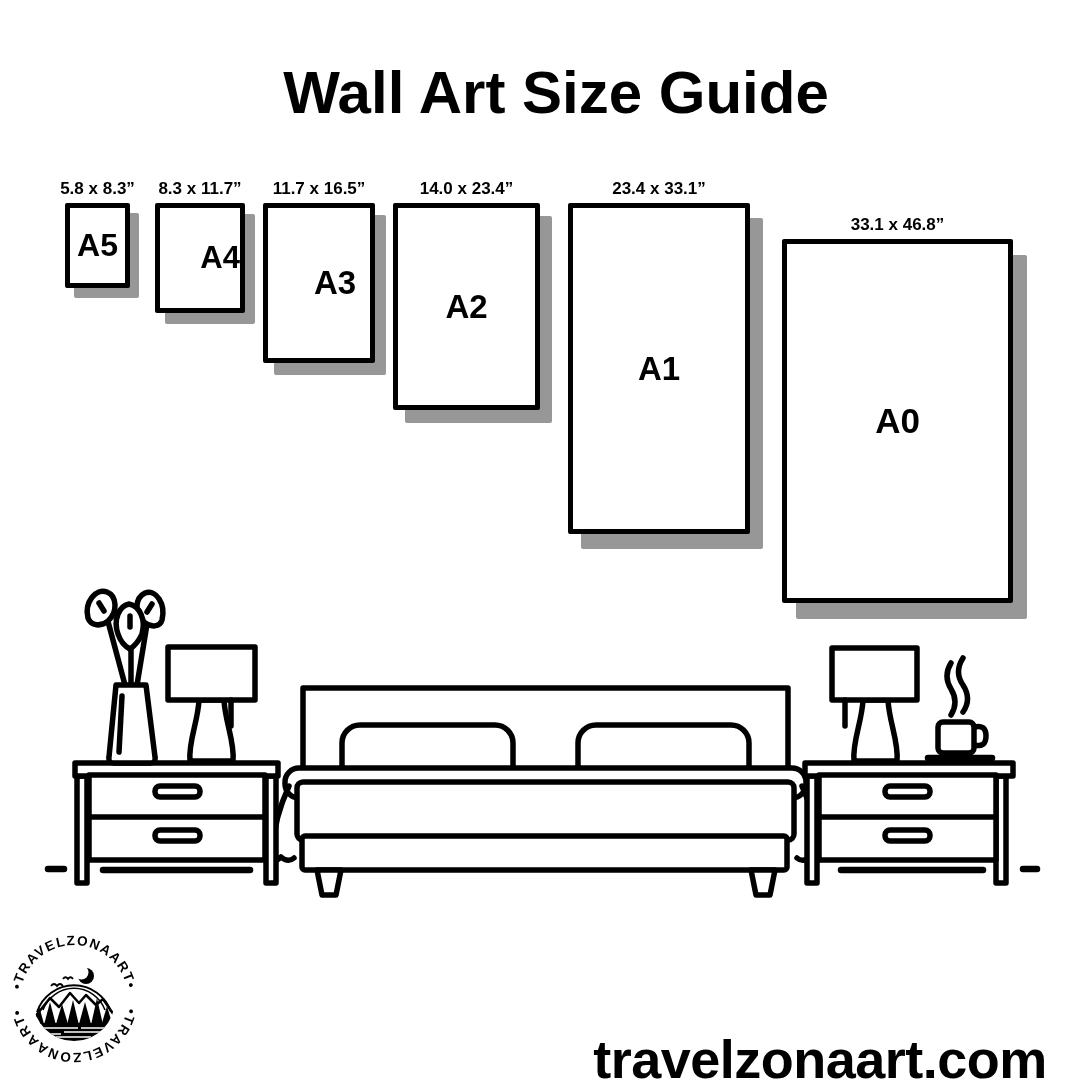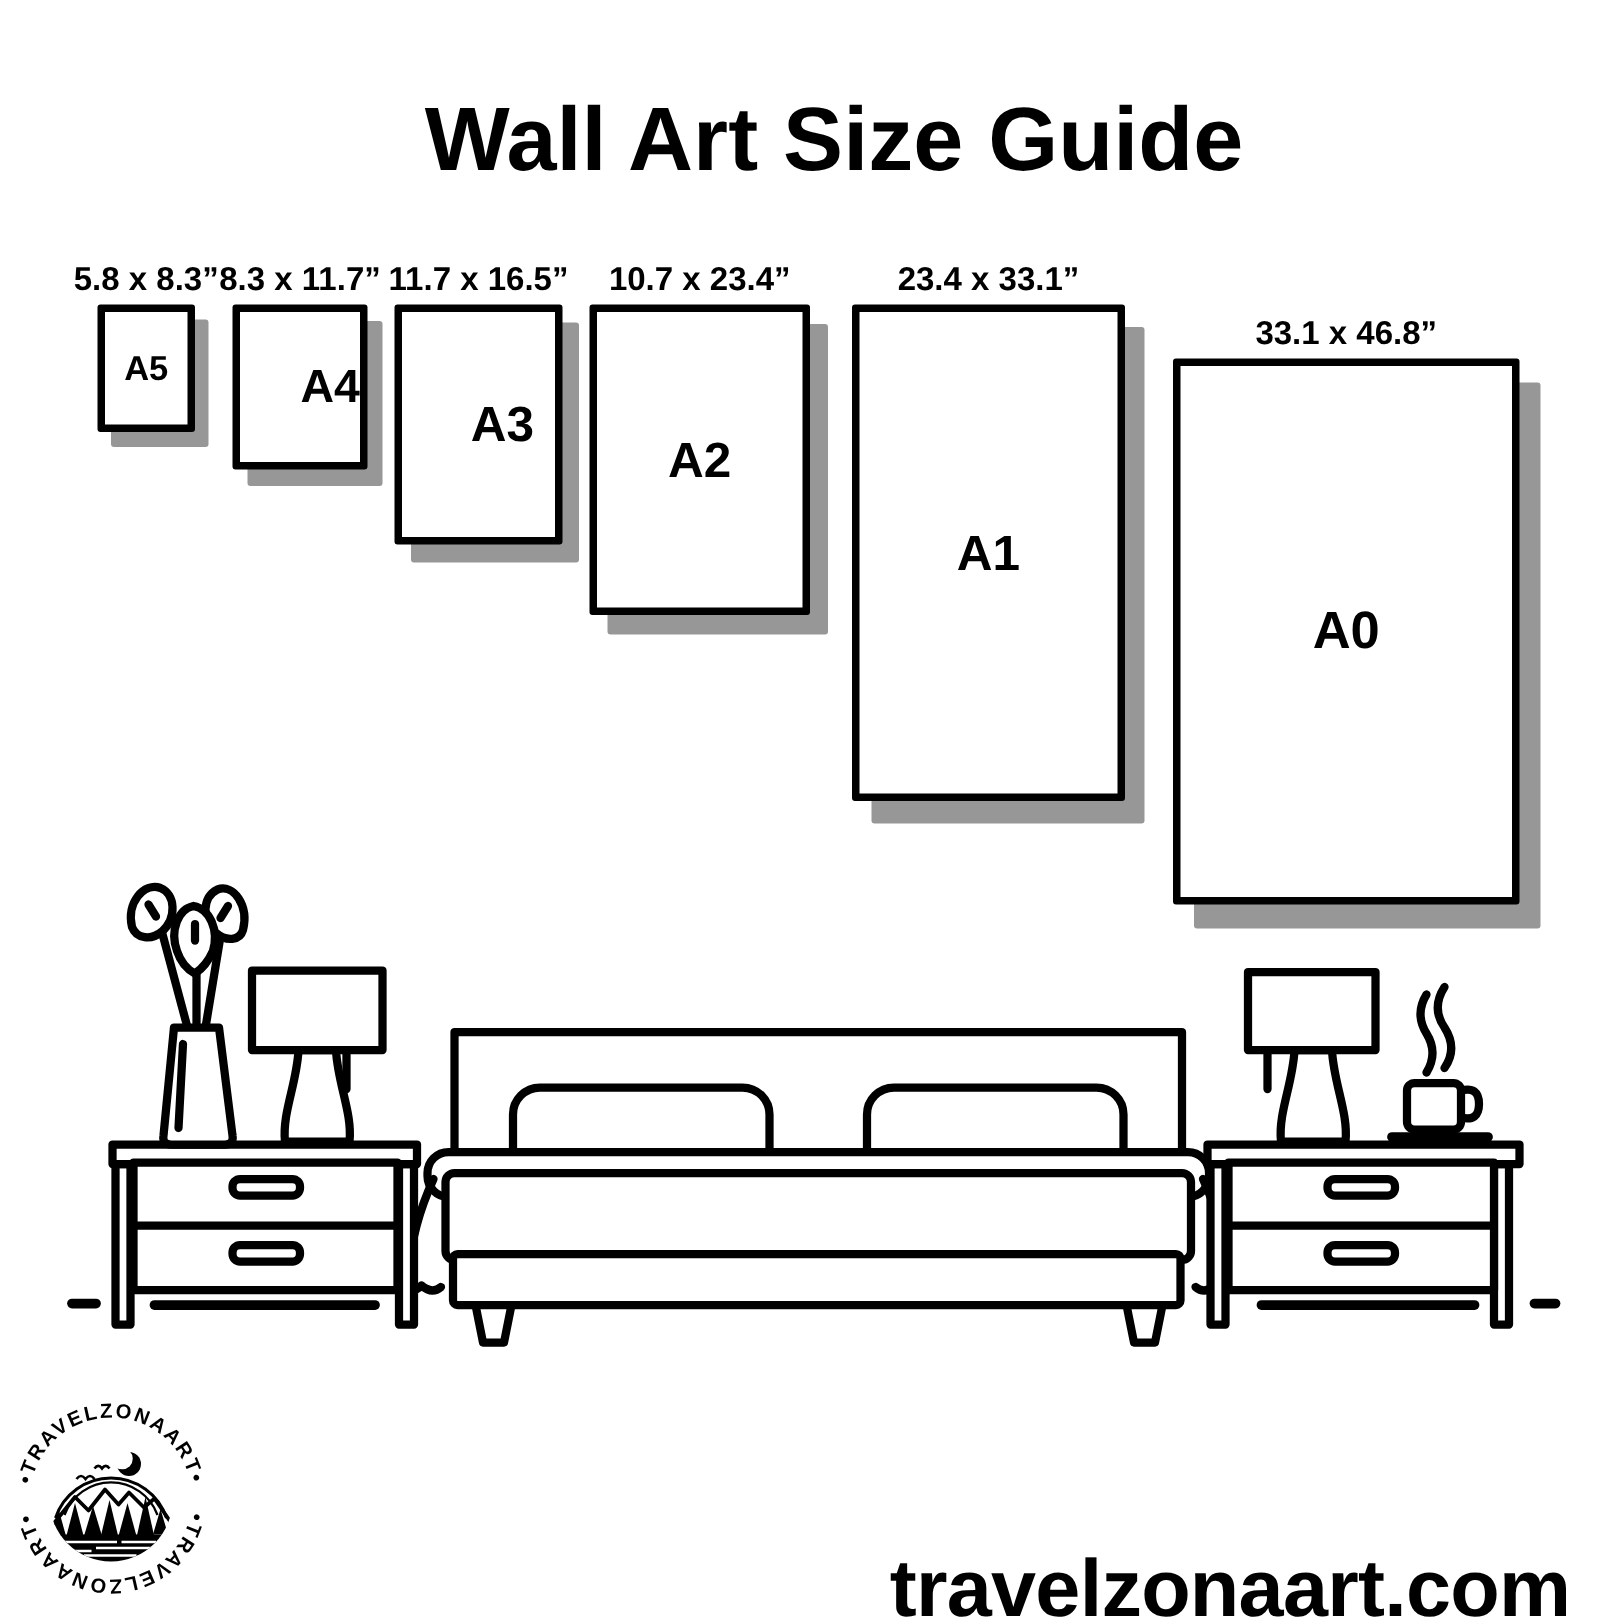--- a/index.html
+++ b/index.html
@@ -5,28 +5,28 @@
   html,body{margin:0;padding:0;background:#fff;}
   .canvas{position:relative;width:1080px;height:1080px;background:#fff;overflow:hidden;
           font-family:"Liberation Sans",sans-serif;color:#000;}
   .title{position:absolute;top:42px;left:0;width:1080px;text-align:center;
          font-size:60px;font-weight:700;letter-spacing:0;margin:16px;}
   
   .paper{position:absolute;box-sizing:border-box;border:5px solid #000;background:#fff;
          border-radius:2px;display:flex;align-items:center;justify-content:center;}
   .paper .name{font-weight:700;}
   .paper .dims{position:absolute;left:50%;transform:translateX(-50%);bottom:100%;
-               margin-bottom:9px;white-space:nowrap;font-size:22px;font-weight:700;}
+               margin-bottom:9px;white-space:nowrap;font-size:17px;font-weight:700;}
   .a5{left:65px; top:203px;width:65px; height:85px; box-shadow:9px 10px 0 #979797;}
   .a4{left:155px;top:203px;width:90px; height:110px;box-shadow:10px 11px 0 #979797;justify-content:flex-end;}
   .a3{left:263px;top:203px;width:112px;height:160px;box-shadow:11px 12px 0 #979797;padding-left:32px;}
   .a2{left:393px;top:203px;width:147px;height:207px;box-shadow:12px 13px 0 #979797;}
   .a1{left:568px;top:203px;width:182px;height:331px;box-shadow:13px 15px 0 #979797;}
   .a0{left:782px;top:203px;width:231px;height:364px;box-shadow:14px 16px 0 #979797;margin-top:36px;}
-  .a5 .name{font-size:23px;} .a4 .name{font-size:31px;}
+  .a5 .name{font-size:32px;} .a4 .name{font-size:31px;}
   .a3 .name,.a2 .name,.a1 .name{font-size:33px;} .a0 .name{font-size:35px;}
   
   .scene{position:absolute;left:0;top:580px;width:1080px;height:340px;}
   .scene .ln{fill:none;stroke:#000;stroke-width:5.5;stroke-linecap:round;stroke-linejoin:round;}
   .scene .fw{fill:#fff;stroke:#000;stroke-width:5.5;stroke-linejoin:round;}
   .scene .thick{stroke-width:6.5;}
   
   .logo{position:absolute;left:6px;top:930px;width:136px;height:136px;}
   .logo text{font-family:"Liberation Sans",sans-serif;font-weight:700;font-size:13.5px;letter-spacing:1.5px;fill:#000;}
   
@@ -46,21 +46,21 @@
   </div>
   <div class="paper a4">
     <span class="dims">8.3 x 11.7”</span>
     <span class="name">A4</span>
   </div>
   <div class="paper a3">
     <span class="dims">11.7 x 16.5”</span>
     <span class="name">A3</span>
   </div>
   <div class="paper a2">
-    <span class="dims">10.7 x 23.4”</span>
+    <span class="dims">14.0 x 23.4”</span>
     <span class="name">A2</span>
   </div>
   <div class="paper a1">
     <span class="dims">23.4 x 33.1”</span>
     <span class="name">A1</span>
   </div>
   <div class="paper a0">
     <span class="dims">33.1 x 46.8”</span>
     <span class="name">A0</span>
   </div>

